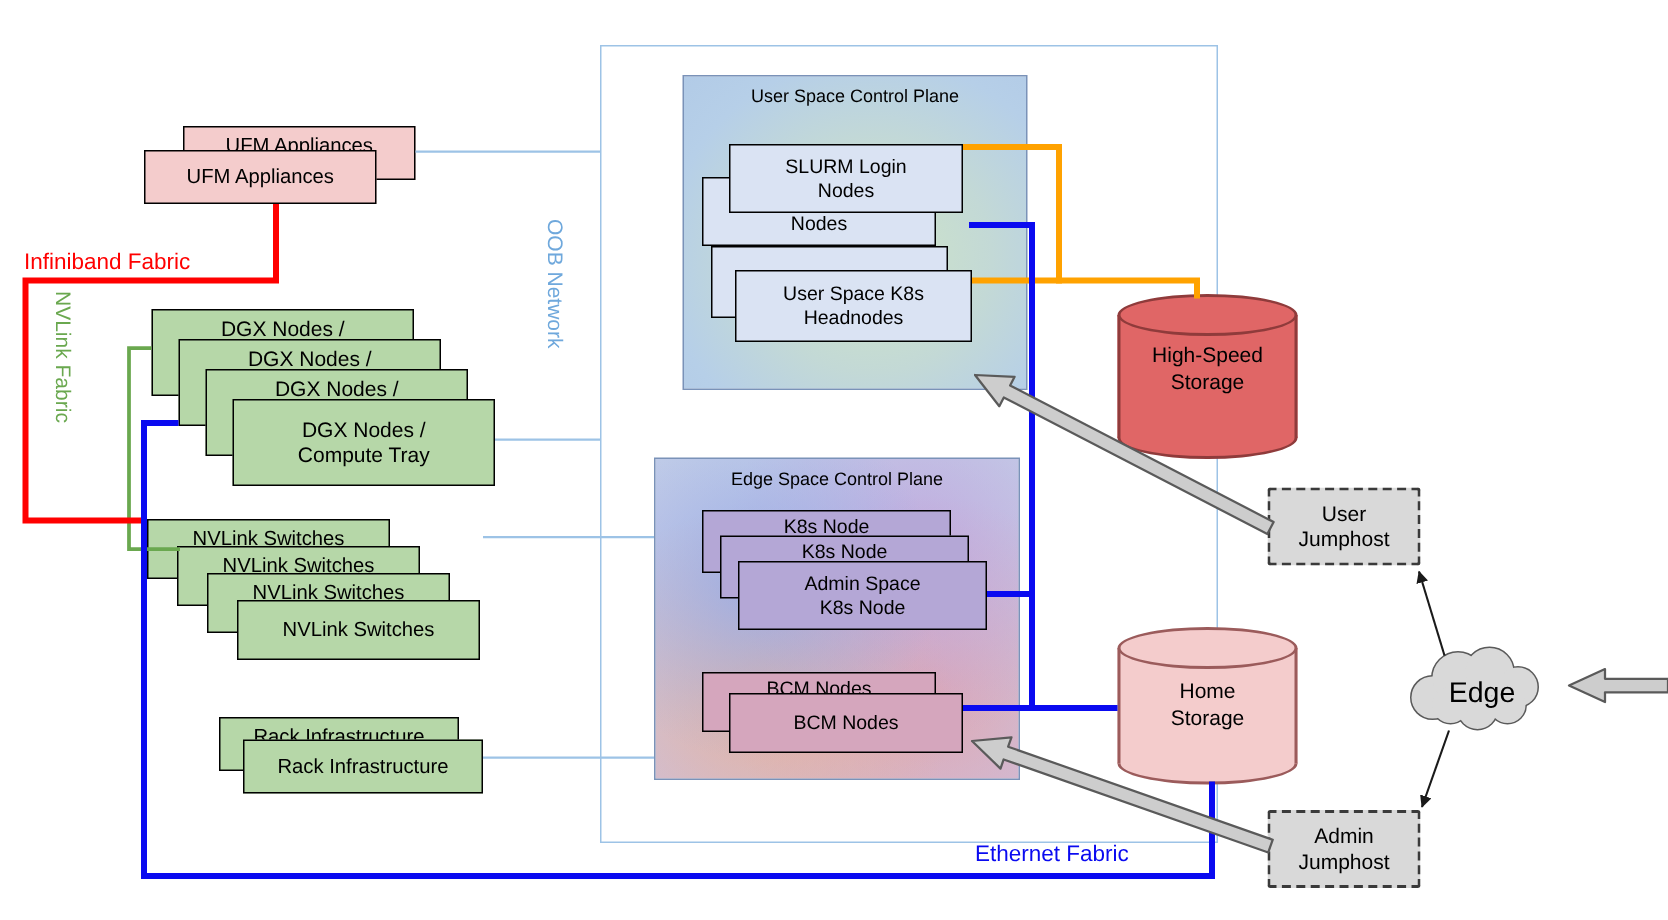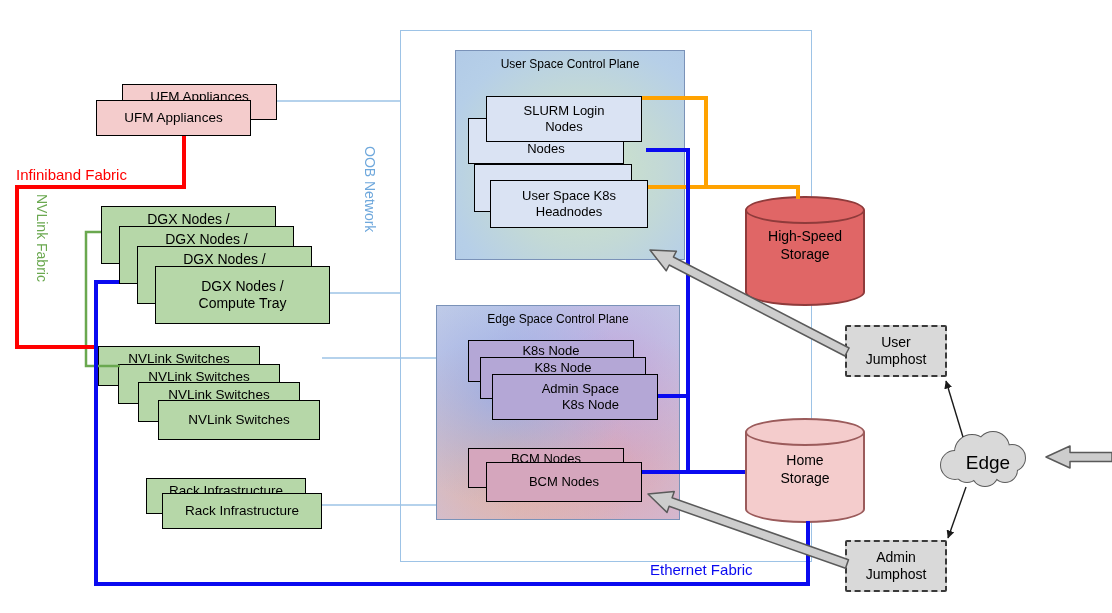--- a/index.html
+++ b/index.html
@@ -68,21 +68,21 @@
   .eth-w{stroke:var(--c-ethernet,#0000f0);stroke-width:4;fill:none;}
   .thin-arrow{stroke:#1a1a1a;stroke-width:1.4;}
   .big-arrow{fill:#cdcdcd;stroke:#5a5a5a;stroke-width:1.5;stroke-linejoin:round;}
   .cloud-stroke circle{fill:var(--c-gray-fill,#d9d9d9);stroke:#5a5a5a;stroke-width:2;}
   .cloud-fill circle{fill:var(--c-gray-fill,#d9d9d9);}
 
   
   .dgx-box{font-size:14px;padding-left:28px;padding-right:28px;}
   .slurm-box{padding-left:26px;padding-right:26px;}
   .k8su-box{padding-left:20px;padding-right:20px;}
-  .k8sa-front{padding-left:38px;padding-right:38px;text-align:right;}
+  .k8sa-front{padding-left:38px;padding-right:38px;}
 </style>
 </head>
 <body>
 
 <div class="canvas">
 
   <div class="oob-box"></div>
 
   <div class="plane user-plane">
     <div class="plane-title">User Space Control Plane</div>

